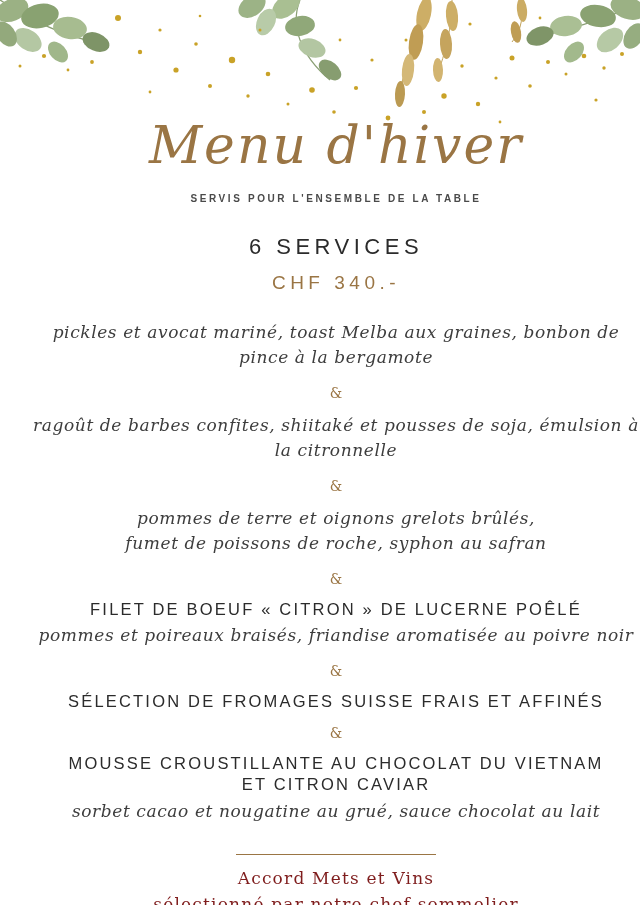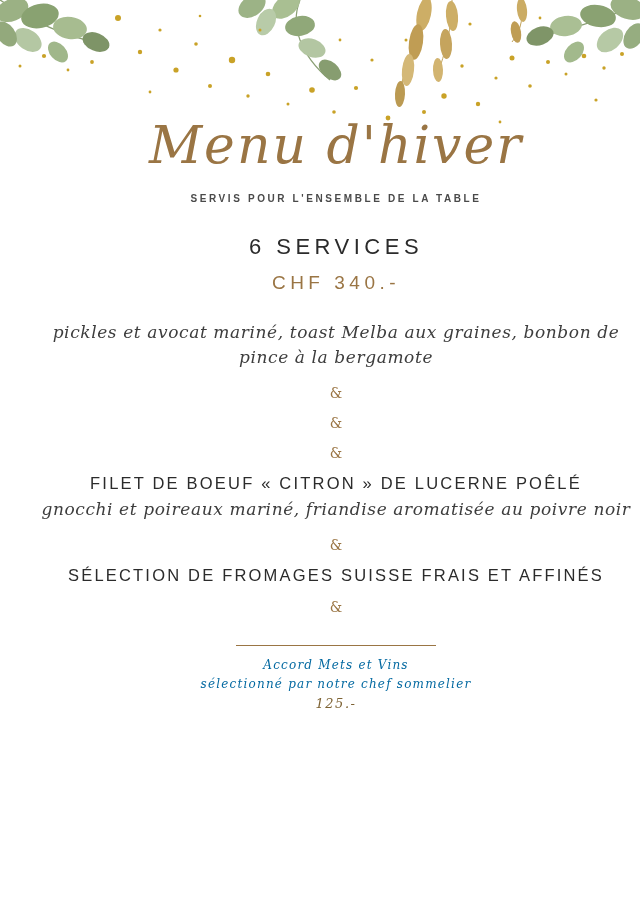--- a/index.html
+++ b/index.html
@@ -108,24 +108,23 @@
     margin-top: 30px;
   }
   .footer-rule {
     width: 200px;
     height: 1px;
     background: #9a7544;
     margin: 0 auto 10px auto;
   }
   .footer-line {
     font-family: "DejaVu Serif", serif;
-    font-style: italic;
-    font-size: 12px;
+    font-size: 17px;
     letter-spacing: 1.2px;
-    color: #0369a1;
+    color: #7f1d1d;
     line-height: 1.55;
   }
   .footer-price {
     font-family: "DejaVu Serif", serif;
     font-style: italic;
     font-size: 13px;
     letter-spacing: 1.5px;
     color: #7d6233;
     margin-top: 2px;
   }
@@ -231,39 +230,47 @@
   <div class="price">CHF 340.-</div>
 
   <div class="courses">
 
     <div class="course">
       <div class="course-desc">pickles et avocat mariné, toast Melba aux graines, bonbon de pince à la bergamote</div>
     </div>
     <div class="separator">&amp;</div>
 
     <div class="course">
-    </div>
-    <div class="separator">&amp;</div>
-
-    <div class="course">
+      <div class="course-desc">ragoût de barbes confites, shiitaké et pousses de soja, émulsion à la citronnelle</div>
+    </div>
+    <div class="separator">&amp;</div>
+
+    <div class="course">
+      <div class="course-desc">pommes de terre et oignons grelots brûlés,
+fumet de poissons de roche, syphon au safran</div>
     </div>
     <div class="separator">&amp;</div>
 
     <div class="course">
       <div class="course-title">FILET DE BOEUF « CITRON » DE LUCERNE POÊLÉ</div>
-      <div class="course-desc">gnocchi et poireaux mariné, friandise aromatisée au poivre noir</div>
+      <div class="course-desc">pommes et poireaux braisés, friandise aromatisée au poivre noir</div>
     </div>
     <div class="separator">&amp;</div>
 
     <div class="course">
       <div class="course-title">SÉLECTION DE FROMAGES SUISSE FRAIS ET AFFINÉS</div>
       <div class="course-desc"></div>
     </div>
     <div class="separator">&amp;</div>
 
+    <div class="course">
+      <div class="course-title">MOUSSE CROUSTILLANTE AU CHOCOLAT DU VIETNAM
+ET CITRON CAVIAR</div>
+      <div class="course-desc">sorbet cacao et nougatine au grué, sauce chocolat au lait</div>
+    </div>
 
   </div>
 
   <div class="footer">
     <div class="footer-rule"></div>
     <div class="footer-line">Accord Mets et Vins</div>
     <div class="footer-line">sélectionné par notre chef sommelier</div>
     <div class="footer-price">125.-</div>
   </div>
 

